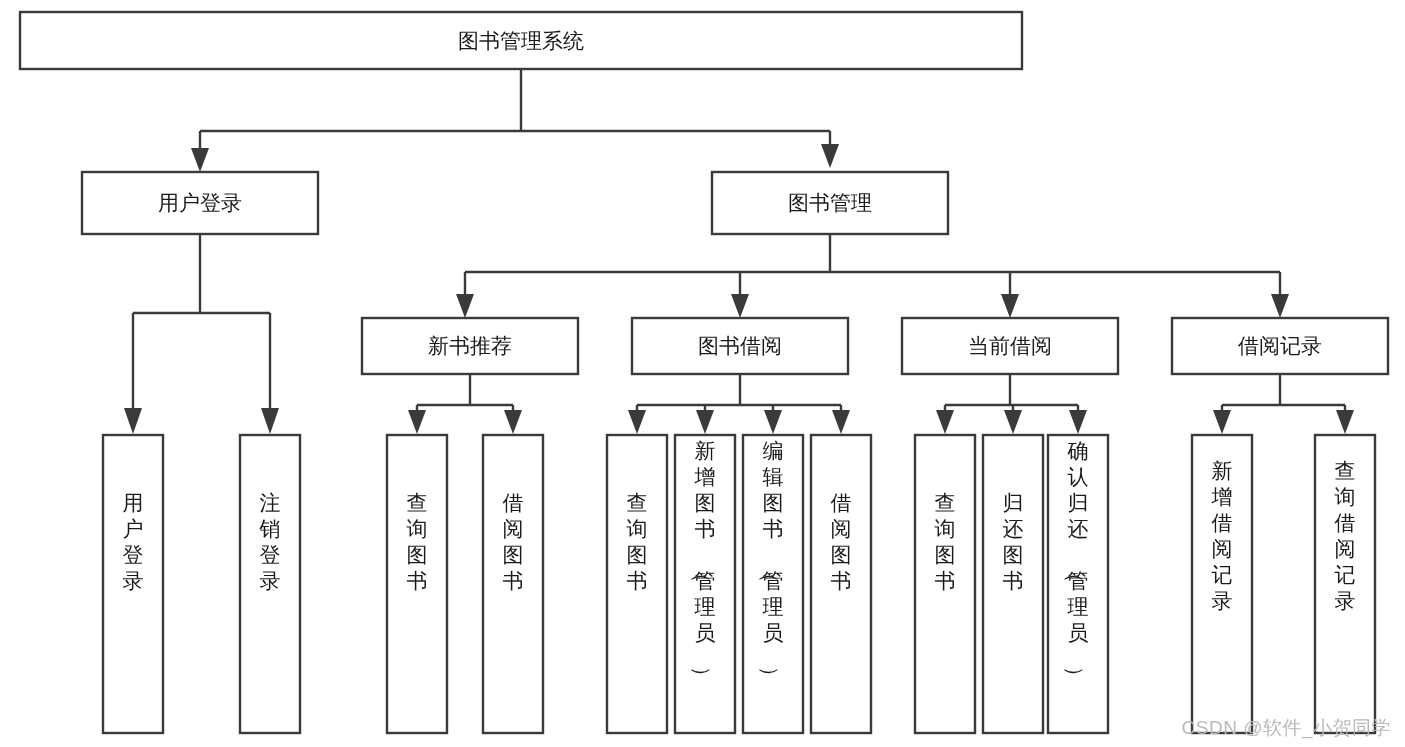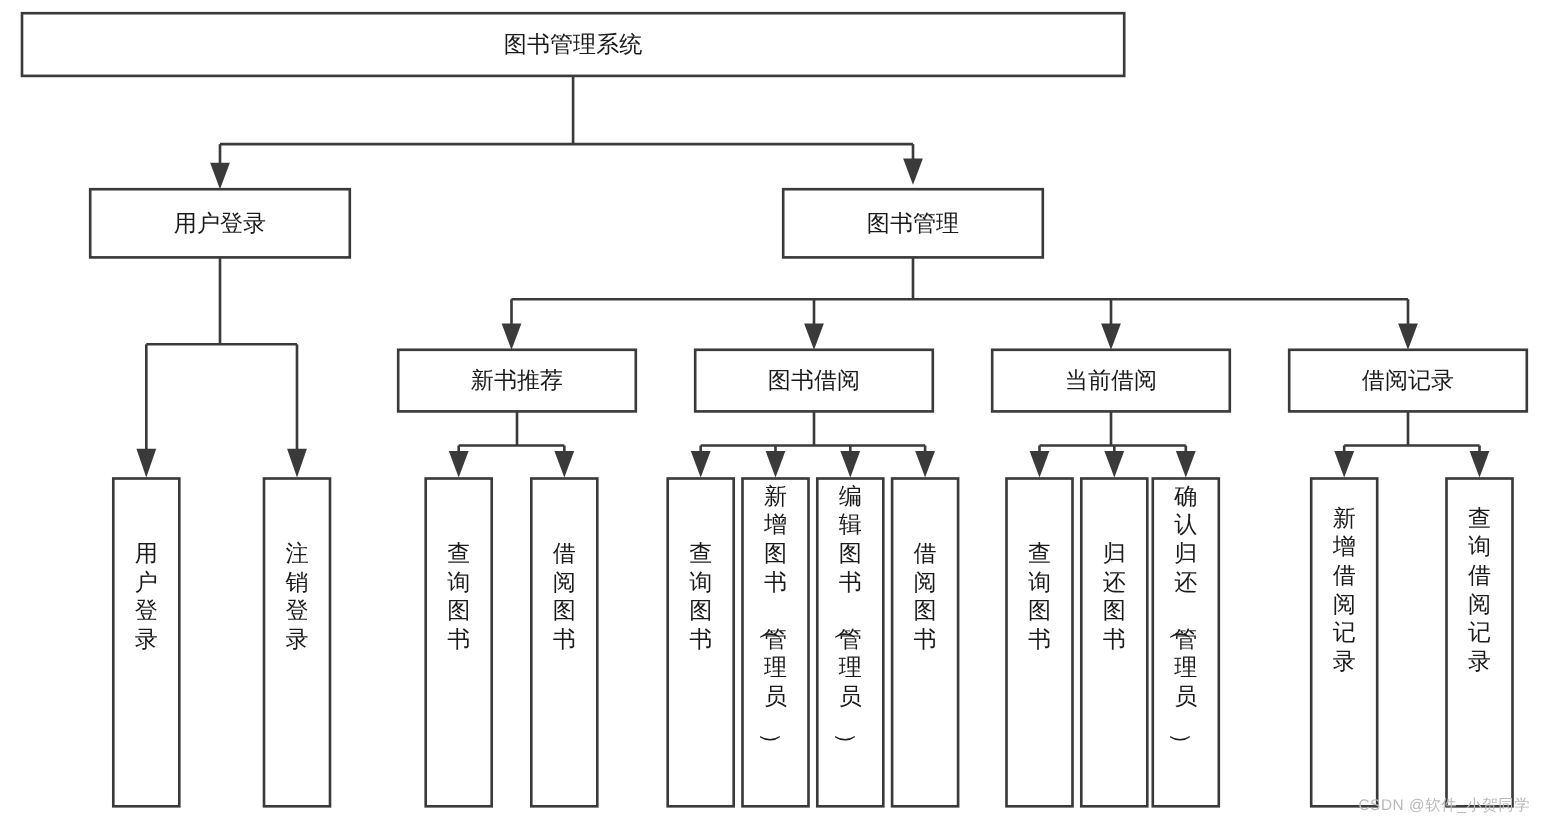--- a/index.html
+++ b/index.html
@@ -44,21 +44,21 @@
   }
   .arrow-head {
     fill: #3a3a3a;
     stroke: none;
   }
   .watermark {
     position: absolute;
     right: 14px;
     bottom: 6px;
     font-family: "Liberation Sans", "DejaVu Sans", sans-serif;
-    font-size: 14px;
+    font-size: 19px;
     color: #b9b9b9;
     letter-spacing: 0.5px;
     white-space: nowrap;
     pointer-events: none;
   }
 </style>
 </head>
 <body>
 
 <svg id="diagram" viewBox="0 0 1405 747" xmlns="http://www.w3.org/2000/svg">

